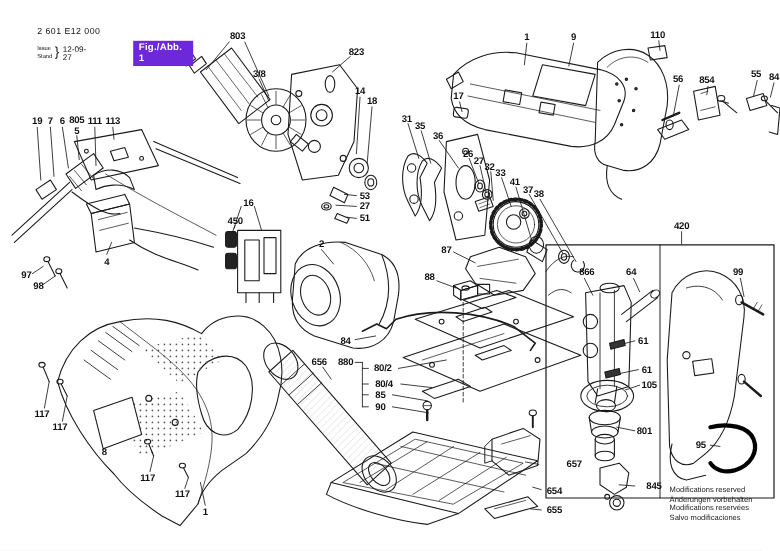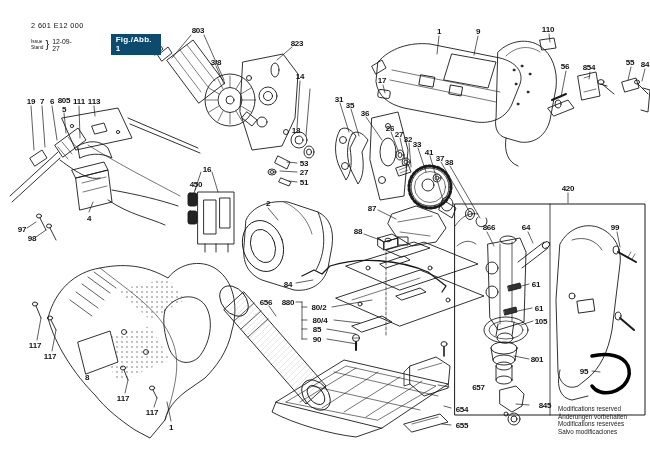--- a/index.html
+++ b/index.html
@@ -8,21 +8,21 @@
   .art{position:absolute;left:0;top:0;}
   .part-label{position:absolute;transform:translate(-50%,-50%);
               font-weight:bold;font-size:8px;letter-spacing:-0.2px;
               white-space:nowrap;color:#111;}
   .titleblock{position:absolute;left:31px;top:21px;width:130px;}
   .partno{font-size:7.3px;letter-spacing:0.4px;margin-bottom:4px;}
   .issue-row{display:flex;align-items:center;gap:2px;}
   .issue-labels{display:flex;flex-direction:column;font-size:4.8px;line-height:5.2px;}
   .brace{font-size:11px;font-weight:normal;margin-top:-1px;}
   .date{font-size:6.8px;margin-left:1px;margin-right:4px;}
-  .fig-badge{background:#0c4a6e;color:#fff;font-weight:bold;font-size:8px;
+  .fig-badge{background:#6d28d9;color:#fff;font-weight:bold;font-size:8px;
              padding:1px 5px 2px 5px;letter-spacing:0.2px;margin-left:27px;}
   .notes{position:absolute;left:558px;top:405px;font-size:6.3px;line-height:7.5px;color:#222;}
 </style>
 </head>
 <body>
 
 <div class="canvas">
 
 <svg class="art" width="650" height="459" viewBox="0 0 650 459">
   <defs>
@@ -396,21 +396,21 @@
       <span class="part-label" style="left: 64px; top: 109px;">5</span>
       <span class="part-label" style="left: 79px; top: 101px;">111</span>
       <span class="part-label" style="left: 94px; top: 101px;">113</span>
       <span class="part-label" style="left: 89px; top: 218px;">4</span>
       <span class="part-label" style="left: 22px; top: 229px;">97</span>
       <span class="part-label" style="left: 32px; top: 238px;">98</span>
       <span class="part-label" style="left: 198px; top: 30px;">803</span>
       <span class="part-label" style="left: 216px; top: 62px;">3/8</span>
       <span class="part-label" style="left: 297px; top: 43px;">823</span>
       <span class="part-label" style="left: 300px; top: 76px;">14</span>
-      <span class="part-label" style="left: 296px; top: 84px; margin-top: 46px;">18</span>
+      <span class="part-label" style="left: 310px; top: 84px;">18</span>
       <span class="part-label" style="left: 304px; top: 163px;">53</span>
       <span class="part-label" style="left: 304px; top: 172px;">27</span>
       <span class="part-label" style="left: 304px; top: 182px;">51</span>
       <span class="part-label" style="left: 207px; top: 169px;">16</span>
       <span class="part-label" style="left: 196px; top: 184px;">450</span>
       <span class="part-label" style="left: 268px; top: 203px;">2</span>
       <span class="part-label" style="left: 339px; top: 99px;">31</span>
       <span class="part-label" style="left: 350px; top: 105px;">35</span>
       <span class="part-label" style="left: 365px; top: 113px;">36</span>
       <span class="part-label" style="left: 390px; top: 128px;">26</span>

